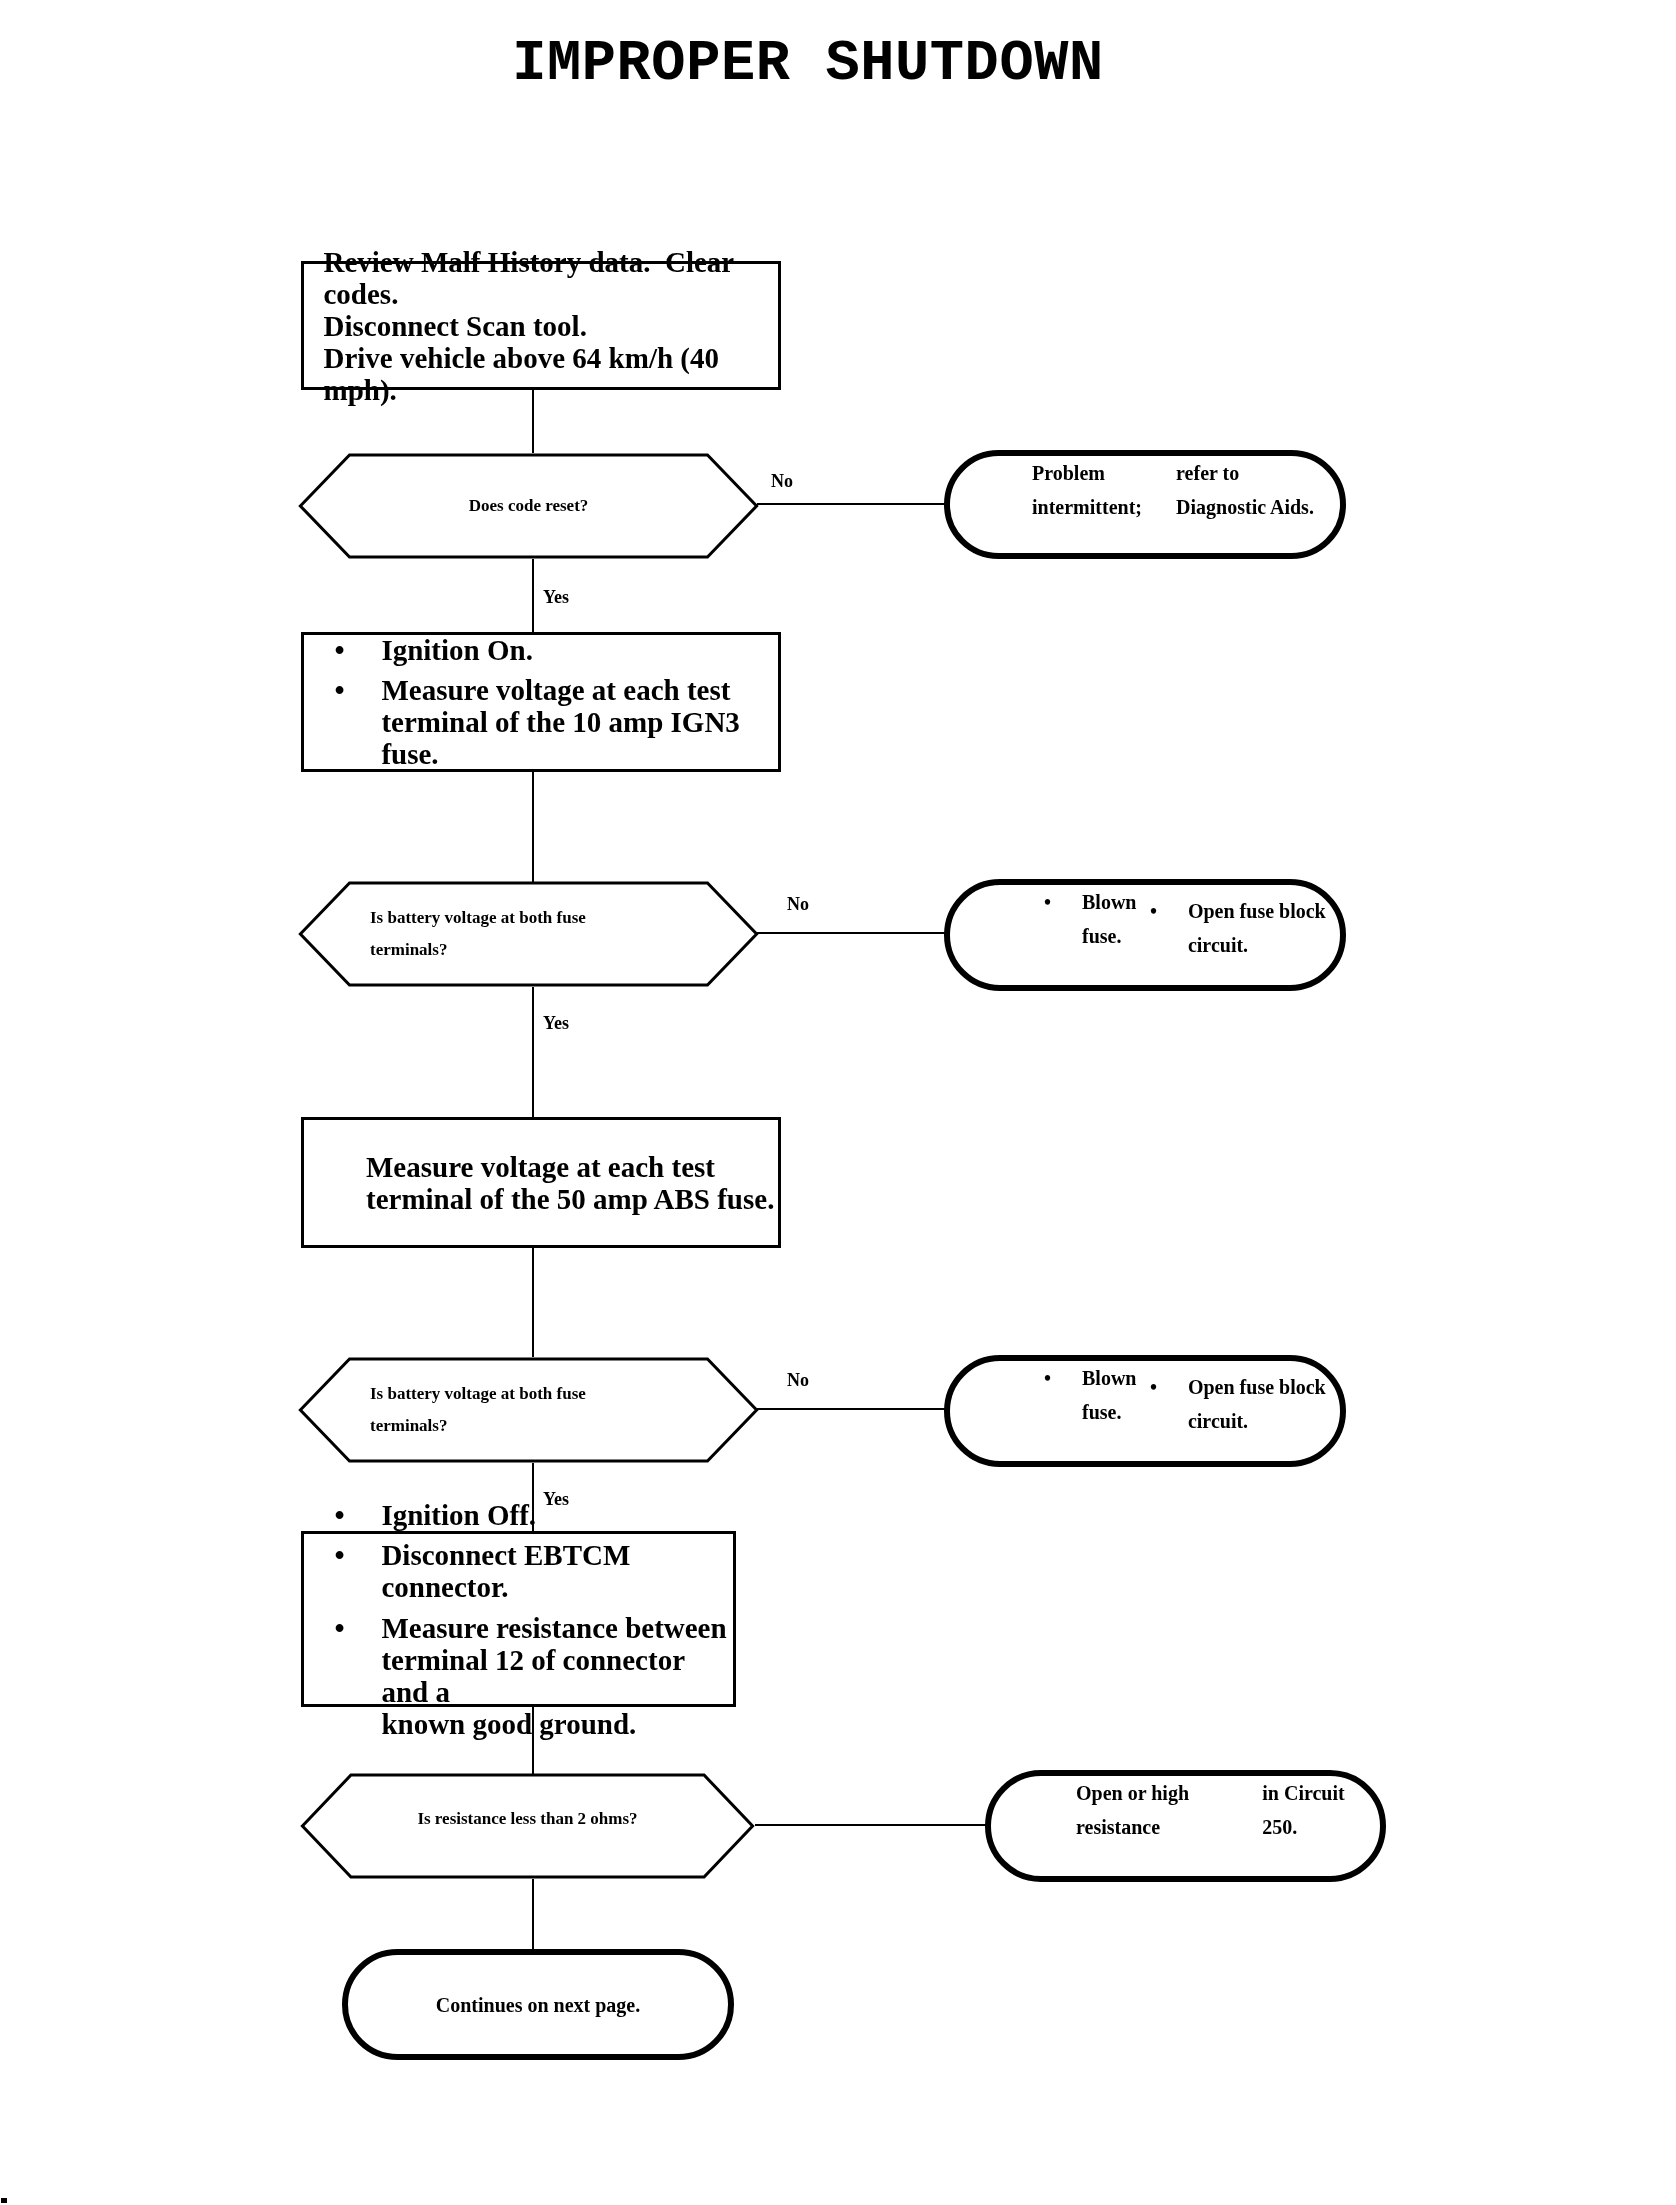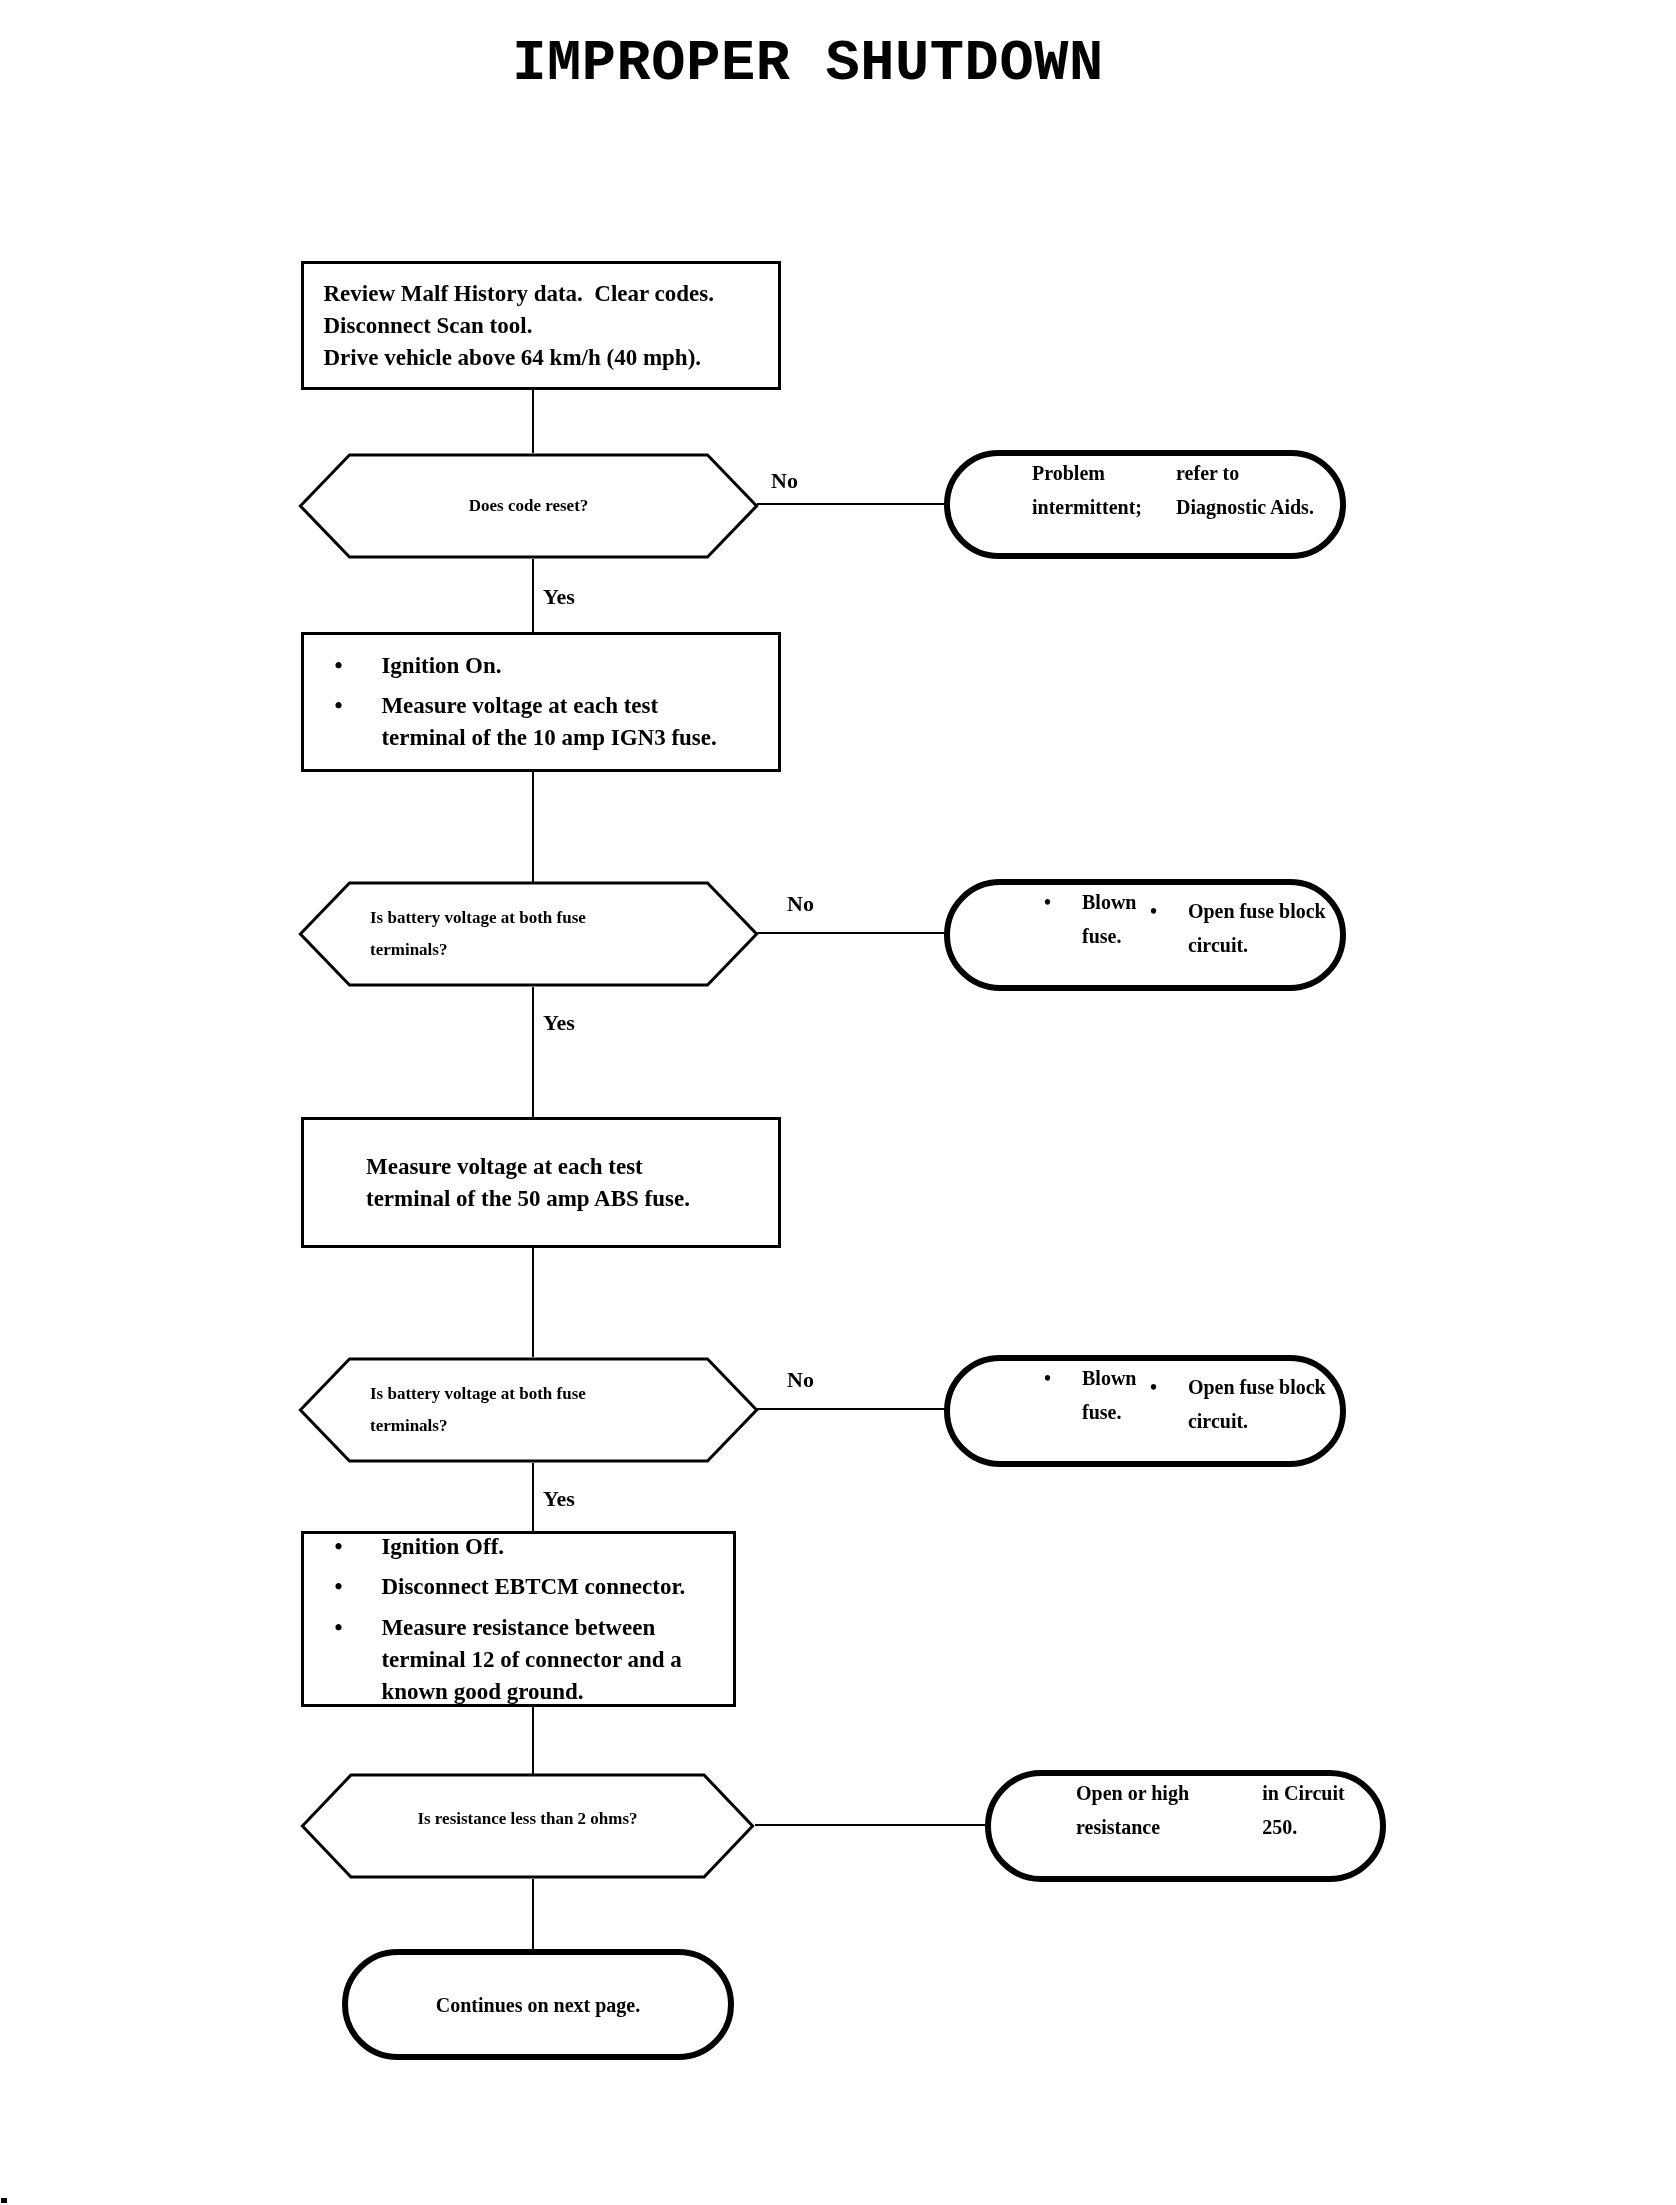--- a/index.html
+++ b/index.html
@@ -10,38 +10,38 @@
   }
   .title{
     position:absolute;left:498px;top:32px;width:620px;text-align:center;
     font-family:"Liberation Mono",monospace;font-weight:bold;font-size:57px;
     letter-spacing:0.6px;white-space:pre;
   }
   .node{position:absolute;box-sizing:border-box;}
   .process{
     border:3.6px solid #000;background:#fff;
     display:flex;flex-direction:column;justify-content:center;
-    font-size:23px;line-height:32px;
+    font-size:29px;line-height:32px;
   }
   .pill{
     border:6.7px solid #000;background:#fff;border-radius:58px;
     display:flex;justify-content:center;
     font-size:20px;line-height:34px;
   }
   .hexwrap{position:absolute;}
   .hexwrap svg{position:absolute;left:0;top:0;}
   .hextext{
     position:absolute;left:0;top:0;right:0;bottom:0;
     display:flex;flex-direction:column;justify-content:center;
     font-size:17px;line-height:32px;
   }
   .hextext.center{align-items:center;text-align:center;}
   .vline{position:absolute;width:2.4px;background:#000;}
   .hline{position:absolute;height:2.4px;background:#000;}
-  .lbl{position:absolute;font-size:22px;line-height:24px;}
+  .lbl{position:absolute;font-size:18px;line-height:24px;}
   .pre{white-space:pre-wrap;}
   .brow{display:flex;align-items:flex-start;}
   .brow + .brow{margin-top:8.5px;}
   .brow .dot{width:47px;flex:none;padding-left:4.9px;}
   .pill .brow .dot{width:38px;padding-left:0;}
   .speck{position:absolute;background:#000;}
 </style>
 </head>
 <body>
 

